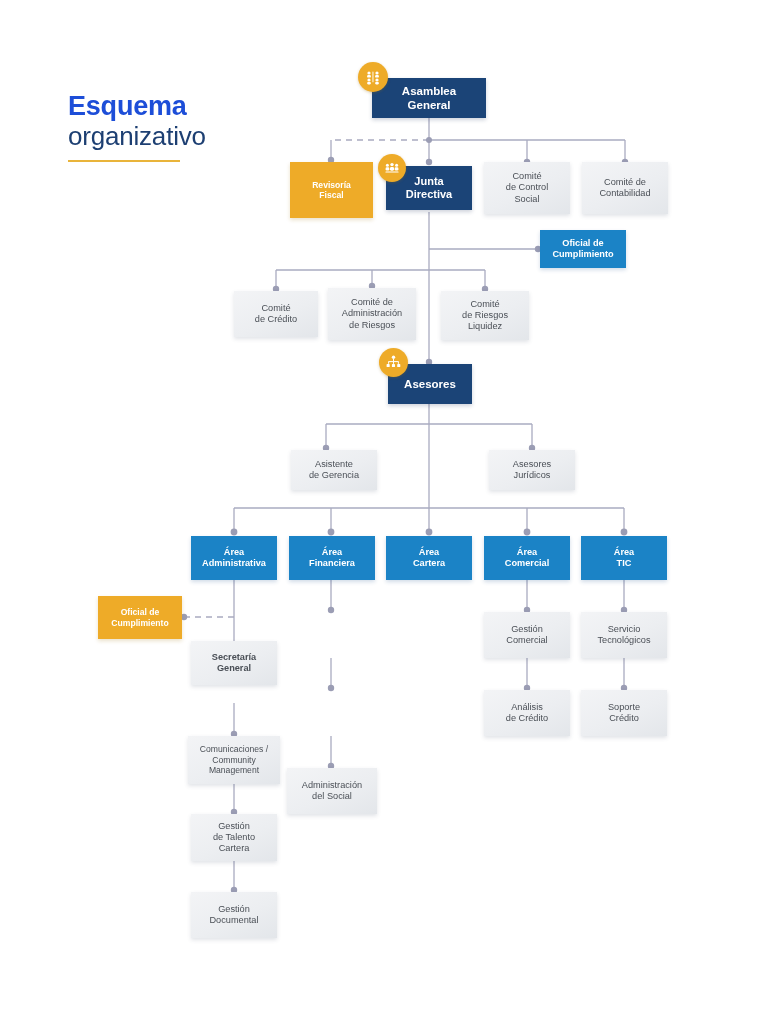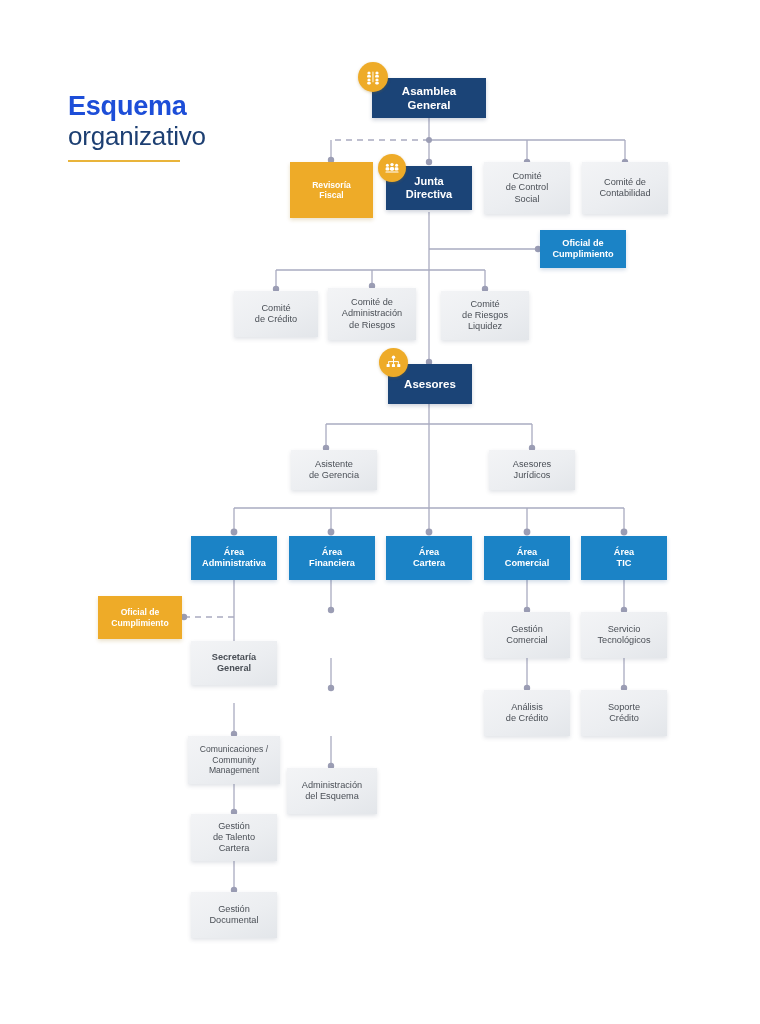--- a/index.html
+++ b/index.html
@@ -379,21 +379,21 @@
     <span class="lbl">
       <span>Comunicaciones /</span><br>
       <span>Community</span><br>
       <span>Management</span>
     </span>
   </div>
 
   <div class="node n-grey" style="left:287px;top:768px;width:90px;height:46px;">
     <span class="lbl">
       <span>Administración</span><br>
-      <span>del Esquema</span>
+      <span>del Social</span>
     </span>
   </div>
 
   <div class="node n-grey" style="left:191px;top:814px;width:86px;height:47px;">
     <span class="lbl">
       <span>Gestión</span><br>
       <span>de Talento</span><br>
       <span>Cartera</span>
     </span>
   </div>

